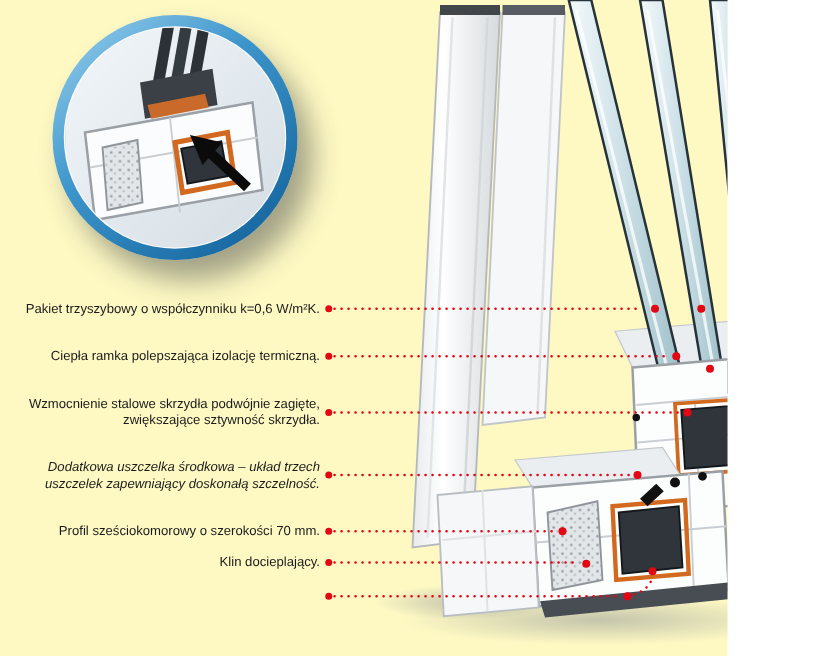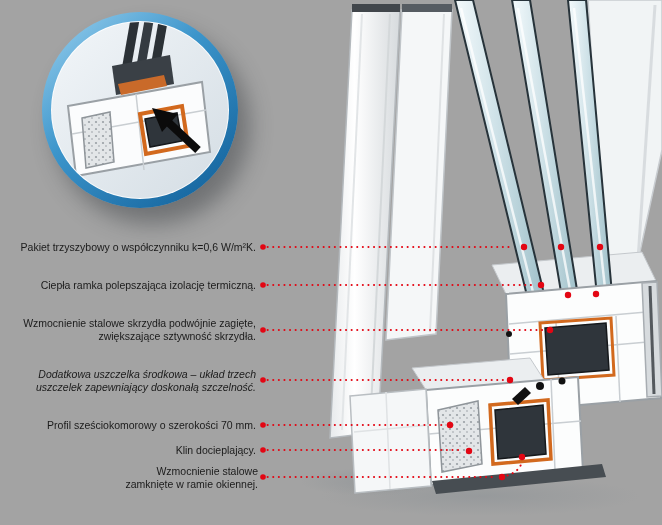--- a/index.html
+++ b/index.html
@@ -1,21 +1,21 @@
 <!DOCTYPE html>
 <html><head>
 <meta charset="utf-8">
 <style>
   * { box-sizing: border-box; }
   html, body { margin: 0; padding: 0; background: #ffffff; }
   .stage {
     position: relative;
-    width: 662px;
+    width: 582px;
     height: 525px;
-    background: #a3a3a3;
+    background: #fef9c3;
     overflow: hidden;
     font-family: "Liberation Sans", sans-serif;
   }
   .art { position: absolute; left: 0; top: 0; z-index: 1; }
   .callout {
     position: absolute;
     text-align: right;
     font-size: 10.5px;
     line-height: 13px;
     color: #1b1b1b;
@@ -211,15 +211,14 @@
       </svg>
     </div>
   </div>
 
   <div class="callout" style="left:0; width:256px; top:241px;">Pakiet trzyszybowy o współczynniku k=0,6 W/m²K.</div>
   <div class="callout" style="left:8px; width:248px; top:317px;">Wzmocnienie stalowe skrzydła podwójnie zagięte, zwiększające sztywność skrzydła.</div>
   <div class="callout" style="left:0; width:256px; top:279px;">Ciepła ramka polepszająca izolację termiczną.</div>
   <div class="callout" style="left:8px; width:248px; top:368px;font-style:italic;">Dodatkowa uszczelka środkowa – układ trzech uszczelek zapewniający doskonałą szczelność.</div>
   <div class="callout" style="left:0; width:256px; top:419px;">Profil sześciokomorowy o szerokości 70 mm.</div>
   <div class="callout" style="left:0; width:256px; top:444px;">Klin docieplający.</div>
-  <div class="callout" style="left:118px; width:140px; top:465px;">Wzmocnienie stalowe zamknięte w ramie okiennej.</div>
 
 </div>
 
 </body></html>

